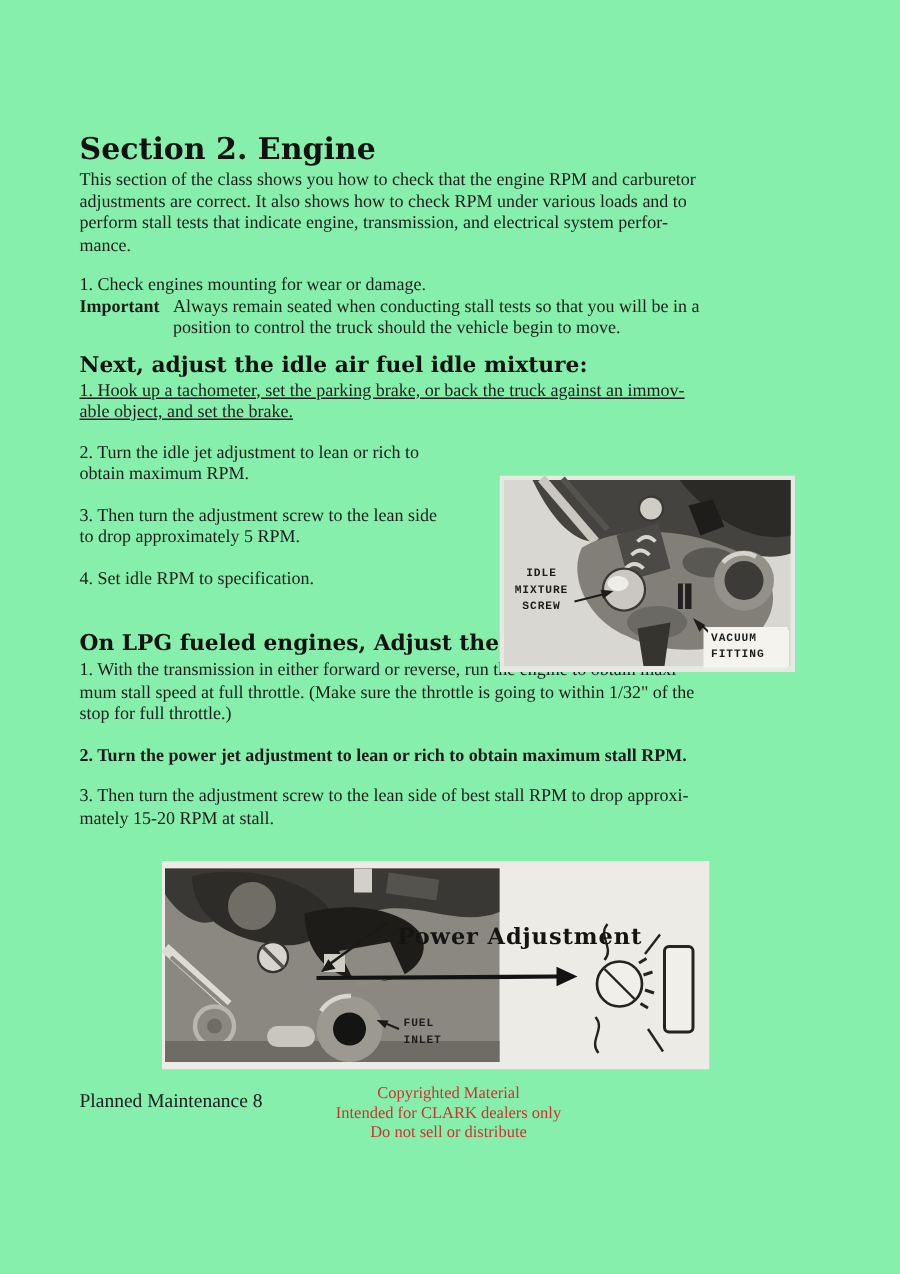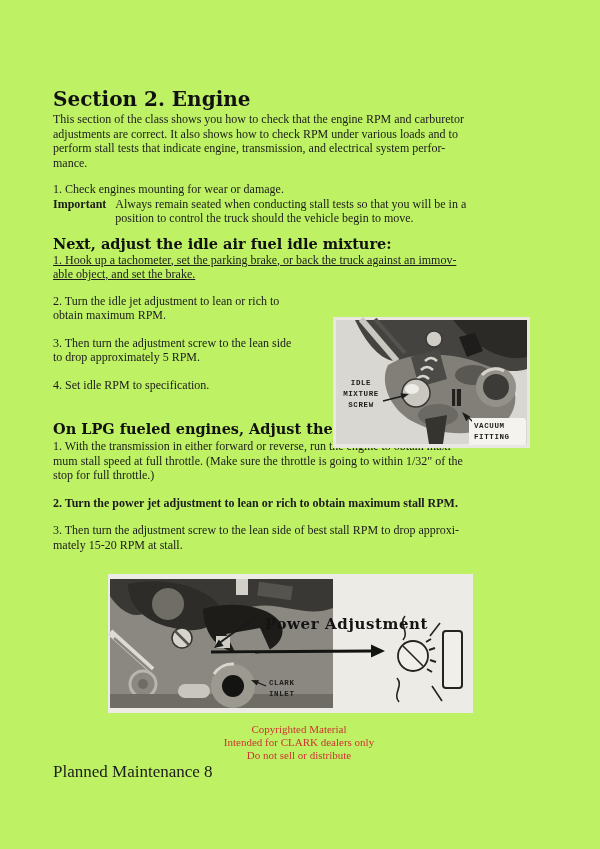--- a/index.html
+++ b/index.html
@@ -1,17 +1,17 @@
 <!DOCTYPE html>
 <html><head>
 <meta charset="utf-8">
 <style>
   html,body { margin:0; padding:0; background:#ffffff; }
   .page {
-    position:relative; width:600px; height:849px; background:#bef264;
+    position:relative; width:600px; height:849px; background:#86efac;
     font-family:"Liberation Serif", serif; color:#1b1b1b; overflow:hidden;
   }
   .flow { position:absolute; left:53px; top:88px; width:492px; }
 
   .h1 { font-family:"DejaVu Serif", serif; font-weight:700; font-size:20px; line-height:22px; color:#111; margin:0; }
   .h2 { font-family:"DejaVu Serif", serif; font-weight:700; font-size:14.5px; line-height:17px; color:#111; margin:0; }
 
   .t  { font-size:12px; line-height:14.5px; white-space:pre-line; margin:0; }
   .intro { margin-top:2px; }
   .check1 { margin-top:12px; }
@@ -45,21 +45,21 @@
   
   .fig2 { position:relative; width:365px; height:139px; margin:22px 0 0 55px; }
   .lbl-power {
     position:absolute; left:157px; top:45px;
     font-family:"DejaVu Serif", serif; font-weight:700; font-size:15px; color:#141412;
     white-space:nowrap;
   }
   .lbl-fuel { left:161px; top:104px; width:42px; text-align:left; }
 
   .footer { position:relative; margin-top:10px; height:50px; }
-  .footer .pageno { position:absolute; left:0; top:3px; font-size:17px; color:#1b1b1b;margin-top:36px; }
+  .footer .pageno { position:absolute; left:0; top:3px; font-size:13px; color:#1b1b1b; }
   .footer .copy {
     text-align:center; font-size:11px; line-height:13px; color:#cc3333;
     white-space:pre-line; padding-top:0;
   }
 </style>
 </head>
 <body>
 
 <div class="page">
 
@@ -139,21 +139,21 @@
           <line x1="332" y1="49" x2="322" y2="62"></line>
           <line x1="334" y1="127" x2="324" y2="112"></line>
           <path d="M318,68 l5,-3 M321,76 l6,-2 M322,86 l6,2 M319,95 l5,3" stroke-width="2"></path>
           <rect x="335" y="57" width="19" height="57" rx="3" fill="#f1efea" stroke-width="2"></rect>
         </g>
 
         <line x1="158" y1="112" x2="146" y2="107" stroke="#1a1a18" stroke-width="1.3"></line>
         <polygon points="143,106 151,106.3 148.8,111.5" fill="#1a1a18"></polygon>
       </svg>
       <div class="photo-label lbl-power">Power Adjustment</div>
-      <div class="photo-label lbl-fuel">CLARK
+      <div class="photo-label lbl-fuel">FUEL
 INLET</div>
     </div>
 
     <div class="footer">
       <span class="pageno">Planned Maintenance 8</span>
       <div class="copy">Copyrighted Material
 Intended for CLARK dealers only
 Do not sell or distribute</div>
     </div>
 

